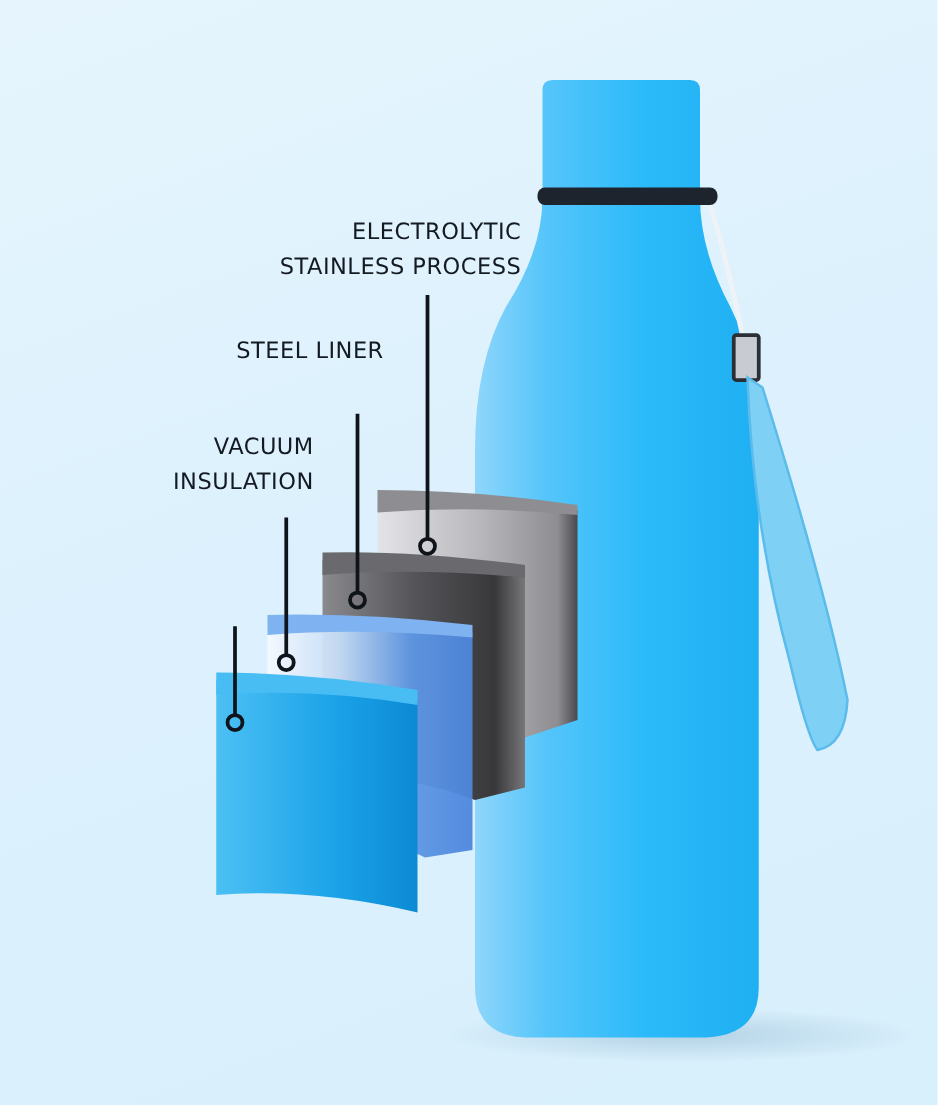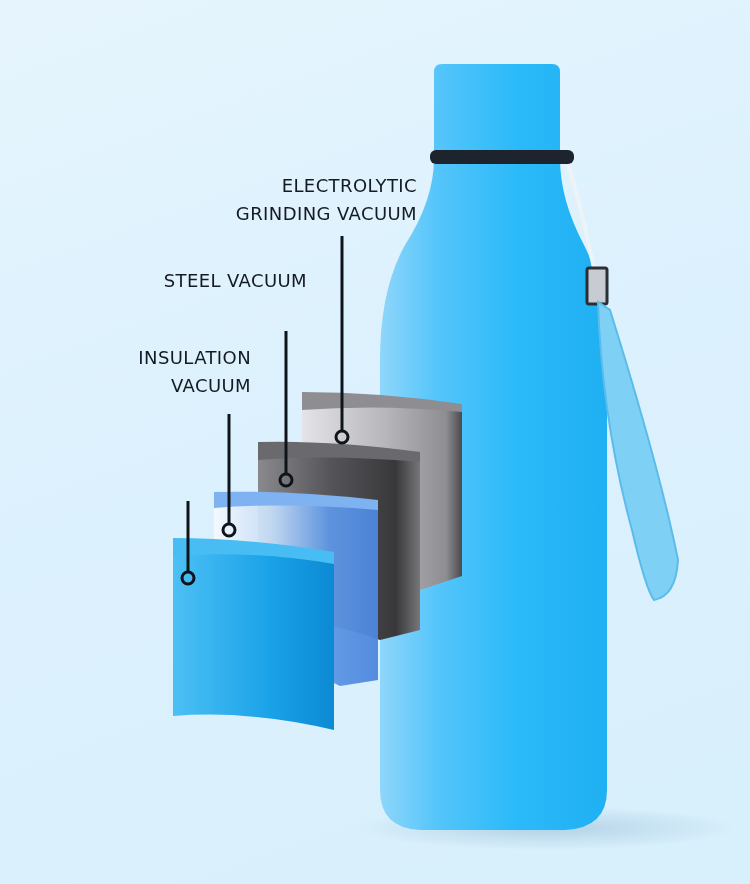--- a/index.html
+++ b/index.html
@@ -91,22 +91,22 @@
     <circle cx="286" cy="480" r="6"></circle>
     <line x1="229" y1="414" x2="229" y2="524"></line>
     <circle cx="229" cy="530" r="6"></circle>
     <line x1="188" y1="501" x2="188" y2="572"></line>
     <circle cx="188" cy="578" r="6"></circle>
   </g>
 </svg>
 
 <div class="label" style="right:333px; top:172px;">
   <span>ELECTROLYTIC</span>
-  <span>GRINDING VACUUM</span>
+  <span>STAINLESS PROCESS</span>
 </div>
 <div class="label" style="right:443px; top:267px;">
-  <span>STEEL VACUUM</span>
+  <span>STEEL LINER</span>
 </div>
 <div class="label" style="right:499px; top:344px;">
+  <span>VACUUM</span>
   <span>INSULATION</span>
-  <span>VACUUM</span>
 </div>
 </div>
 
 </body></html>

